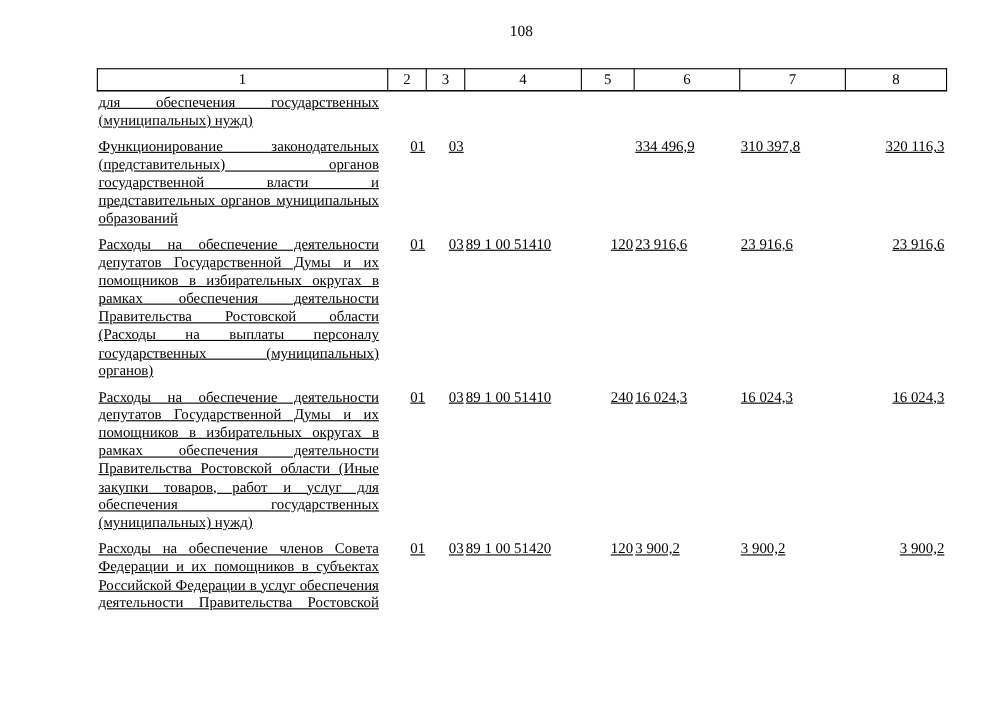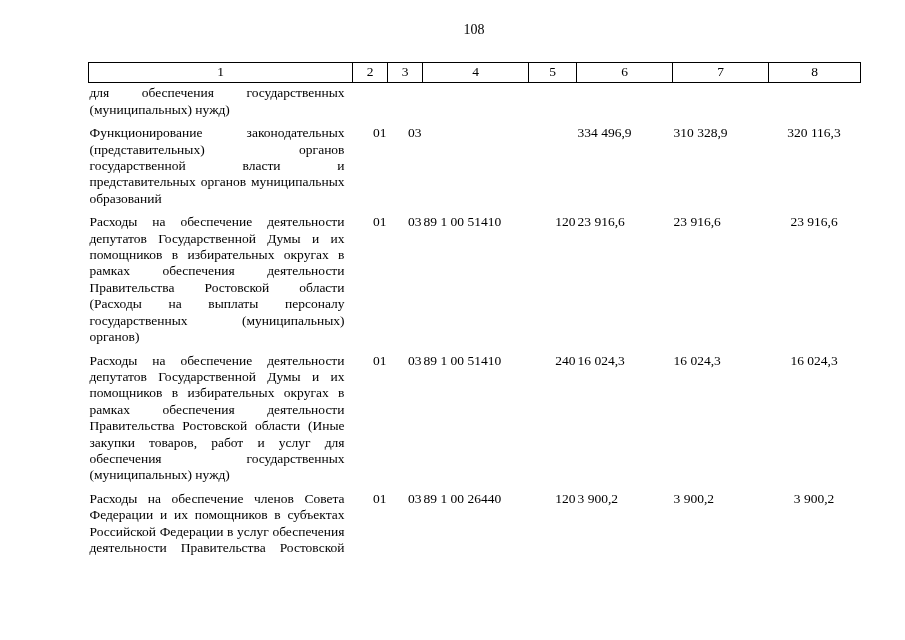--- a/index.html
+++ b/index.html
@@ -37,20 +37,21 @@
   table.budget-table thead th {
     border: 1px solid #000000;
     font-weight: normal;
     text-align: center;
     padding: 1px 0 2px 0;
     font-size: 13.5px;
   }
   table.budget-table tbody td {
     vertical-align: top;
     padding-top: 6px;
+    text-decoration: underline;
   }
   table.budget-table tbody tr.first-row td {
     padding-top: 2px;
   }
   td.c-name {
     text-align: justify;
     padding-right: 8px;
   }
   td.c-center {
     text-align: right;
@@ -58,21 +59,21 @@
   td.c-code {
     text-align: left;
     white-space: nowrap;
   }
   td.c-num {
     text-align: left;
     padding-right: 16px;
     white-space: nowrap;
   }
   td.c-num-last {
-    text-align: center;
+    text-align: right;
     padding-right: 2px;
     white-space: nowrap;
     margin-top: 40px;
   }
 </style>
 </head>
 <body>
 
 <div class="page">
 
@@ -112,21 +113,21 @@
         <td class="c-num"></td>
         <td class="c-num-last"></td>
       </tr>
       <tr>
         <td class="c-name">Функционирование законодательных (представительных) органов государственной власти и представительных органов муниципальных образований</td>
         <td class="c-center">01</td>
         <td class="c-center">03</td>
         <td class="c-code"></td>
         <td class="c-center"></td>
         <td class="c-num">334 496,9</td>
-        <td class="c-num">310 328,9</td>
+        <td class="c-num">310 397,8</td>
         <td class="c-num-last">320 116,3</td>
       </tr>
       <tr>
         <td class="c-name">Расходы на обеспечение деятельности депутатов Государственной Думы и их помощников в избирательных округах в рамках обеспечения деятельности Правительства Ростовской области (Расходы на выплаты персоналу государственных (муниципальных) органов)</td>
         <td class="c-center">01</td>
         <td class="c-center">03</td>
         <td class="c-code">89 1 00 51410</td>
         <td class="c-center">120</td>
         <td class="c-num">23 916,6</td>
         <td class="c-num">23 916,6</td>
@@ -139,21 +140,21 @@
         <td class="c-code">89 1 00 51410</td>
         <td class="c-center">240</td>
         <td class="c-num">16 024,3</td>
         <td class="c-num">16 024,3</td>
         <td class="c-num-last">16 024,3</td>
       </tr>
       <tr>
         <td class="c-name">Расходы на обеспечение членов Совета Федерации и их помощников в субъектах Российской Федерации в услуг обеспечения деятельности Правительства Ростовской области (Расходы на выплаты персоналу государственных (муниципальных) органов)</td>
         <td class="c-center">01</td>
         <td class="c-center">03</td>
-        <td class="c-code">89 1 00 26440</td>
+        <td class="c-code">89 1 00 51420</td>
         <td class="c-center">120</td>
         <td class="c-num">3 900,2</td>
         <td class="c-num">3 900,2</td>
         <td class="c-num-last">3 900,2</td>
       </tr>
     </tbody>
   </table>
 
 </div>
 

